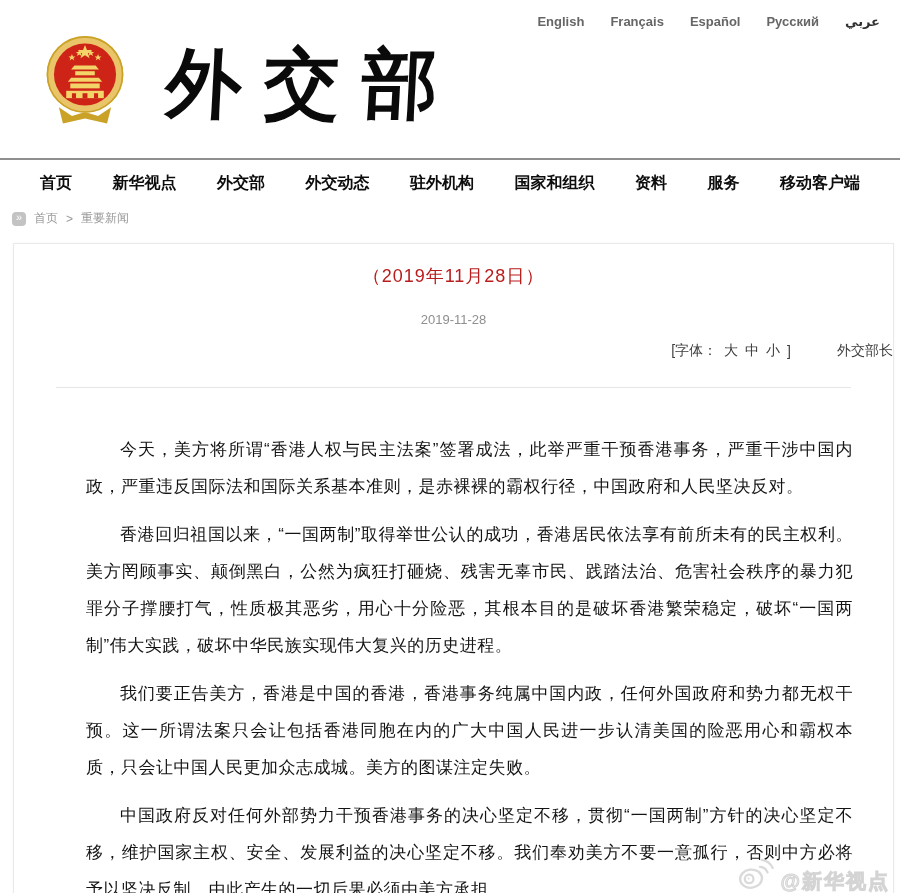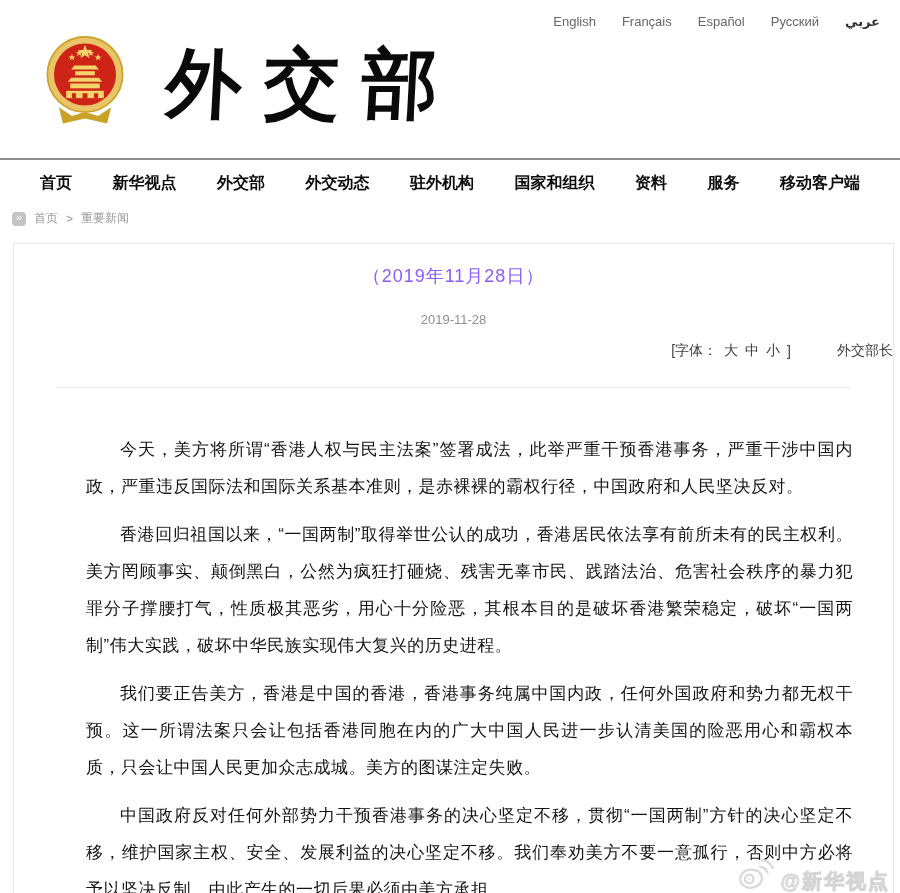--- a/index.html
+++ b/index.html
@@ -21,21 +21,21 @@
   .lang-bar {
     position: absolute;
     top: 14px;
     right: 20px;
     display: flex;
     align-items: center;
     gap: 26px;
     font-size: 13px;
     color: #666;
   }
-  .lang-bar span { cursor: pointer; }
+  .lang-bar span { cursor: pointer; font-weight: bold; }
   .lang-bar .arabic { font-weight: bold; color: #333; }
 
   
   .logo-row {
     display: flex;
     align-items: center;
     padding: 32px 0 0 44px;
     height: 130px;
   }
   .emblem { width: 82px; height: 98px; flex: 0 0 auto; }
@@ -106,21 +106,21 @@
     text-align: center;
     font-size: 30px;
     font-weight: 600;
     color: #1a1a1a;
     letter-spacing: 3px;
   }
   .article-subtitle {
     margin-top: 20px;
     text-align: center;
     font-size: 18px;
-    color: #8b5cf6;
+    color: #b91c1c;
     letter-spacing: 1px;
   }
   .article-date {
     margin-top: 24px;
     text-align: center;
     font-size: 13px;
     color: #8f8f8f;
   }
   .article-tools {
     margin-top: 15px;

